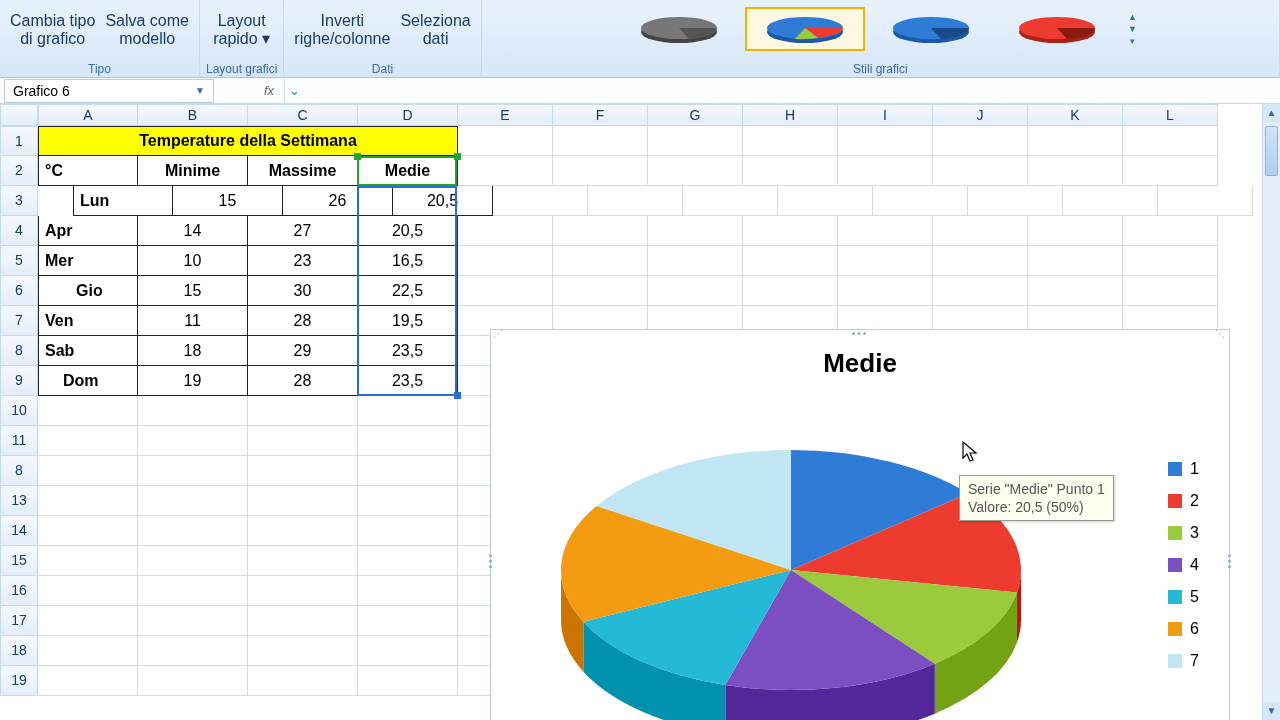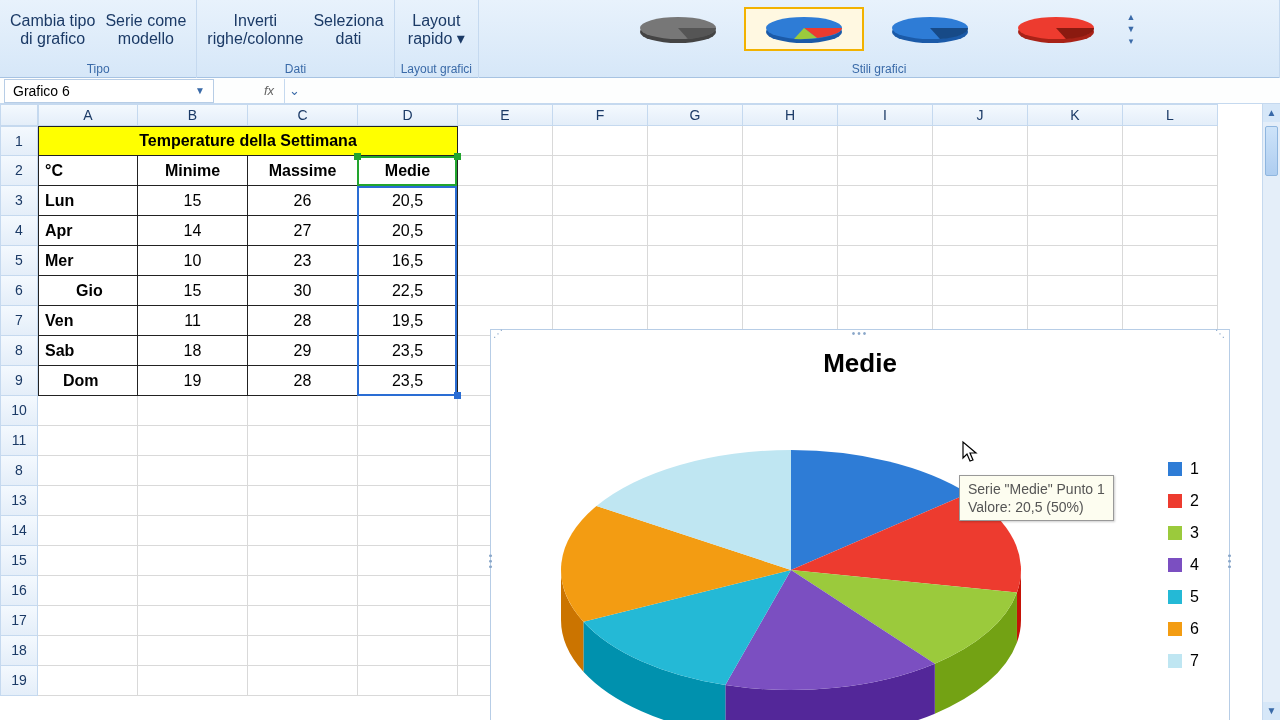--- a/index.html
+++ b/index.html
@@ -73,50 +73,50 @@
 <div class="ribbon">
   <div class="ribbon-group">
     <div class="ribbon-group-buttons">
       <div class="ribbon-btn">
           <div class="icon"></div>
           <span style="white-space:pre-line">Cambia tipo
 di grafico</span>
         </div>
       <div class="ribbon-btn">
           <div class="icon"></div>
-          <span style="white-space:pre-line">Serie come
+          <span style="white-space:pre-line">Salva come
 modello</span>
         </div>
     </div>
     <div class="ribbon-group-label">Tipo</div>
+  </div>
+  <div class="ribbon-group">
+    <div class="ribbon-group-buttons">
+      <div class="ribbon-btn">
+          <div class="icon"></div>
+          <span style="white-space:pre-line">Layout
+rapido ▾</span>
+        </div>
+    </div>
+    <div class="ribbon-group-label">Layout grafici</div>
   </div>
   <div class="ribbon-group">
     <div class="ribbon-group-buttons">
       <div class="ribbon-btn">
           <div class="icon"></div>
           <span style="white-space:pre-line">Inverti
 righe/colonne</span>
         </div>
       <div class="ribbon-btn">
           <div class="icon"></div>
           <span style="white-space:pre-line">Seleziona
 dati</span>
         </div>
     </div>
     <div class="ribbon-group-label">Dati</div>
-  </div>
-  <div class="ribbon-group">
-    <div class="ribbon-group-buttons">
-      <div class="ribbon-btn">
-          <div class="icon"></div>
-          <span style="white-space:pre-line">Layout
-rapido ▾</span>
-        </div>
-    </div>
-    <div class="ribbon-group-label">Layout grafici</div>
   </div>
   <div class="ribbon-group" style="flex:1; min-width:540px">
     <div class="ribbon-group-buttons style-gallery">
       <div class="style-thumb">
         <svg width="90" height="34" viewBox="0 0 90 34">
             <ellipse cx="45" cy="20" rx="38" ry="11" fill="#444"></ellipse>
             <ellipse cx="45" cy="16" rx="38" ry="11" fill="#777"></ellipse>
             <path d="M45 16 L83 16 A38 11 0 0 1 55 27 Z" fill="#555"></path>
           </svg>
       </div>
@@ -218,21 +218,21 @@
         <div class="cell " style="width: 95px;"></div>
         <div class="cell " style="width: 95px;"></div>
         <div class="cell " style="width: 95px;"></div>
         <div class="cell " style="width: 95px;"></div>
         <div class="cell " style="width: 95px;"></div>
         <div class="cell " style="width: 95px;"></div>
         <div class="cell " style="width: 95px;"></div>
         <div class="cell " style="width: 95px;"></div>
       </div>
       <div class="cell-row">
-        <div class="cell day-cell" style="width: 100px; border-top: none; border-right: 1px solid rgb(34, 34, 34); border-bottom: 1px solid rgb(34, 34, 34); border-left: 1px solid rgb(34, 34, 34); border-image: initial;">Lun</div>
+        <div class="cell day-cell" style="width: 100px; border-top: none; border-right: 1px solid rgb(34, 34, 34); border-bottom: 1px solid rgb(34, 34, 34); border-left: 1px solid rgb(34, 34, 34); border-image: initial; margin-left: 35px;">Lun</div>
         <div class="cell data-cell" style="width: 110px; border-top: none; border-right: 1px solid rgb(34, 34, 34); border-bottom: 1px solid rgb(34, 34, 34); border-left: none; border-image: initial;">15</div>
         <div class="cell data-cell" style="width: 110px; border-top: none; border-right: 1px solid rgb(34, 34, 34); border-bottom: 1px solid rgb(34, 34, 34); border-left: none; border-image: initial;">26</div>
         <div class="cell data-cell" style="width: 100px; border-top: none; border-right: 1px solid rgb(34, 34, 34); border-bottom: 1px solid rgb(34, 34, 34); border-left: none; border-image: initial;">20,5</div>
         <div class="cell " style="width: 95px;"></div>
         <div class="cell " style="width: 95px;"></div>
         <div class="cell " style="width: 95px;"></div>
         <div class="cell " style="width: 95px;"></div>
         <div class="cell " style="width: 95px;"></div>
         <div class="cell " style="width: 95px;"></div>
         <div class="cell " style="width: 95px;"></div>

